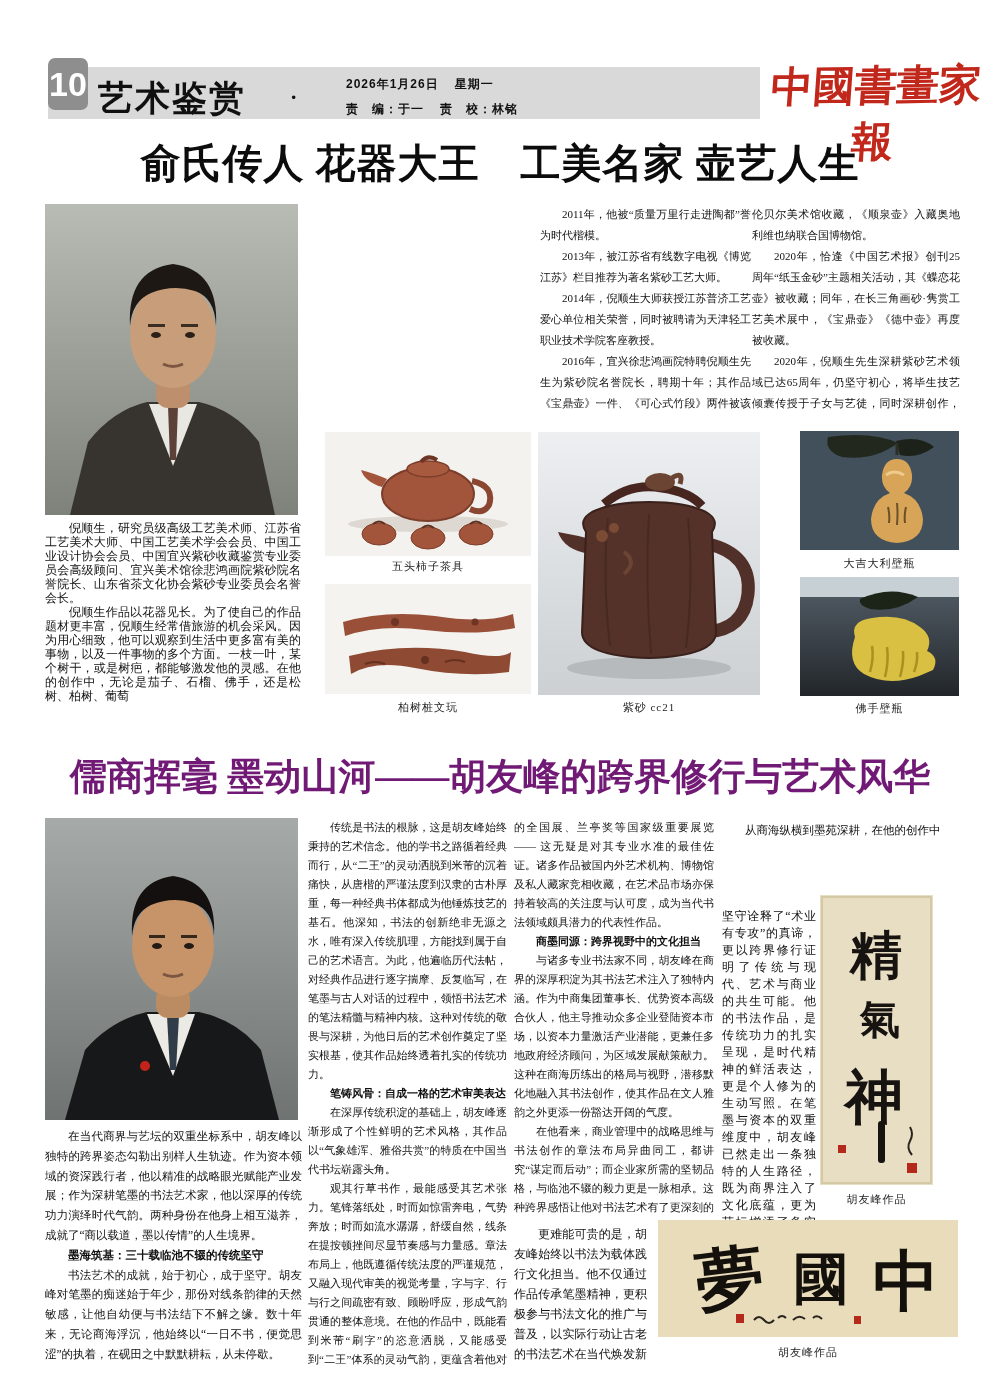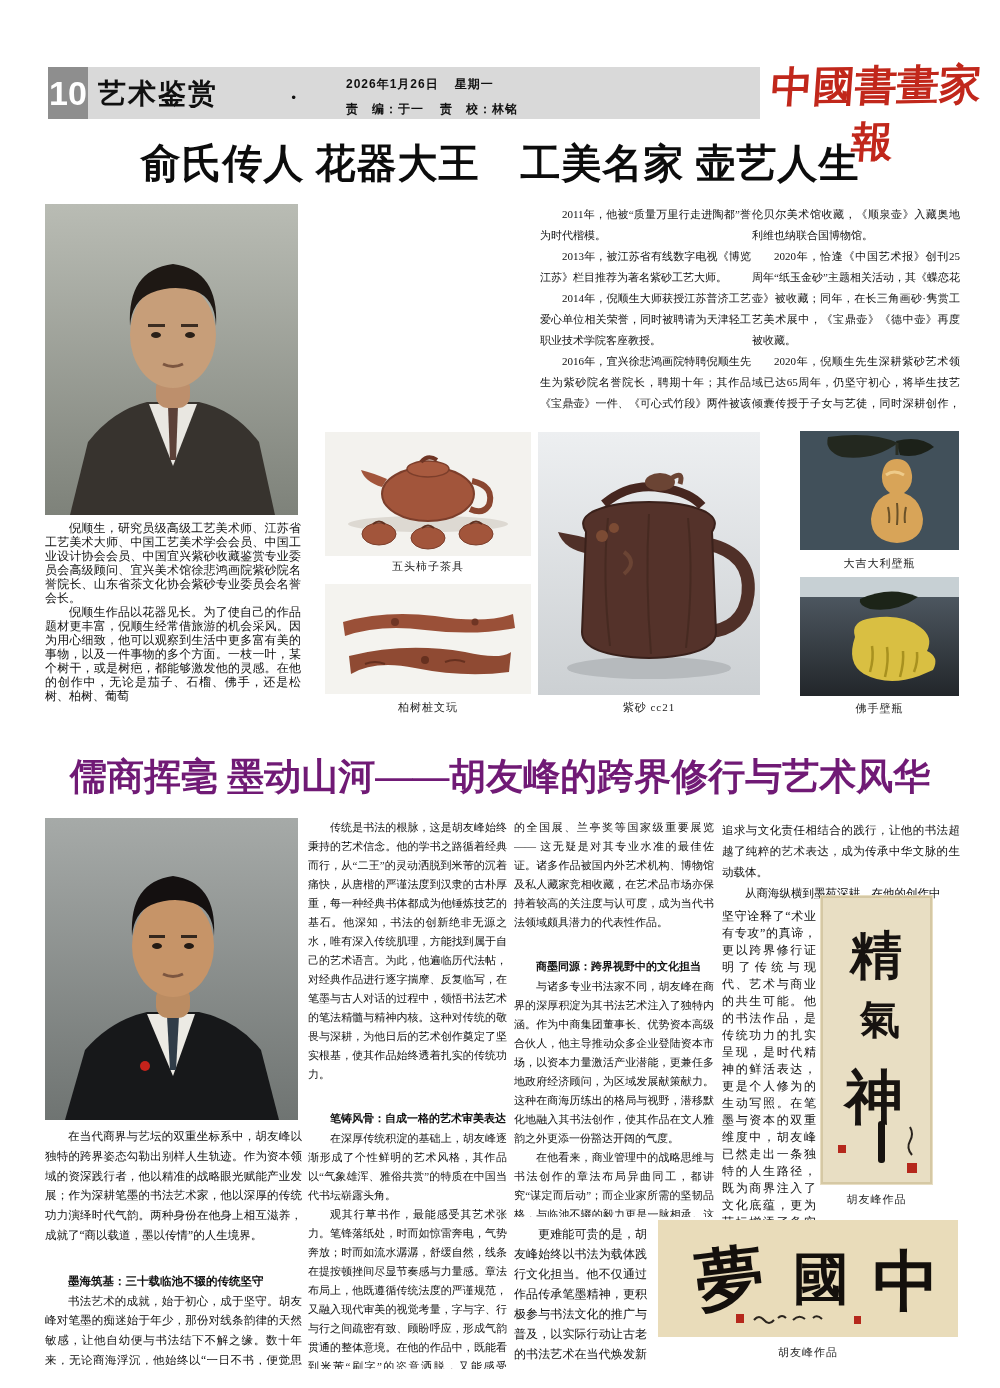--- a/index.html
+++ b/index.html
@@ -1,42 +1,42 @@
 <!DOCTYPE html>
 <html><head>
 <meta charset="utf-8">
 <style>
   html,body{margin:0;padding:0;}
   body{width:1000px;height:1388px;background:#ffffff;font-family:"Liberation Serif","DejaVu Serif",serif;}
   #page{position:absolute;top:0;left:0;width:1000px;height:1388px;background:#fff;overflow:hidden;}
   
   .hbar{position:absolute;left:48px;top:67px;width:712px;height:52px;background:#d9d9d9;}
-  .pagenum{position:absolute;left:48px;top:67px;width:40px;height:52px;background:#8e8e8e;color:#fff;
+  .pagenum{position:absolute;left:48px;top:58px;width:40px;height:52px;background:#8e8e8e;color:#fff;
            font-family:"Liberation Sans","DejaVu Sans",sans-serif;font-weight:bold;font-size:34px;
-           display:flex;align-items:center;justify-content:center;}
+           display:flex;align-items:center;justify-content:center;border-radius:7px;}
   .section{position:absolute;left:98px;top:75px;font-family:"Liberation Sans","DejaVu Sans",sans-serif;
-           font-weight:900;font-size:28px;color:#101010;letter-spacing:2px;}
+           font-weight:900;font-size:35px;color:#101010;letter-spacing:2px;}
   .secdot{position:absolute;left:290px;top:84px;font-size:22px;font-weight:bold;color:#101010;}
   .meta{position:absolute;left:318px;top:76px;font-family:"Liberation Sans","DejaVu Sans",sans-serif;
         font-weight:bold;font-size:12px;color:#101010;margin-left:28px;}
   .meta .row{margin-bottom:8px;letter-spacing:1px;}
   .meta .sp{display:inline-block;width:16px;}
   .masthead{position:absolute;left:752px;top:58px;width:248px;height:58px;color:#c1271b;
             font-weight:bold;font-size:42px;letter-spacing:0px;text-align:center;
             transform:skewX(-5deg) rotate(-1deg);font-family:"Liberation Serif","DejaVu Serif",serif;}
   
   .t1{position:absolute;left:0;top:136px;width:1000px;text-align:center;font-weight:900;font-size:40px;
       color:#0c0c0c;letter-spacing:1px;}
   .t2{position:absolute;left:0;top:752px;width:1000px;text-align:center;font-weight:900;font-size:37px;
       color:#701a75;letter-spacing:0px;}
   
   .col{position:absolute;text-align:justify;color:#111;overflow:hidden;}
   .col p{margin:0;text-indent:2em;}
   .col p.cont{text-indent:0;}
-  .col p.subhead{font-family:Liberation Mono, monospace;font-weight:bold;margin-top:26px;}
+  .col p.subhead{font-family:Liberation Sans, sans-serif;font-weight:bold;}
   
   .imgbox{position:absolute;overflow:hidden;}
   .imgbox svg{display:block;width:100%;height:100%;}
   .cap{position:absolute;font-size:11px;color:#1d1d1d;text-align:center;letter-spacing:1px;}
 </style>
 </head>
 <body>
 
 <div id="page">
 
@@ -228,21 +228,20 @@
     <p class="subhead">商墨同源：跨界视野中的文化担当</p>
     <p>与诸多专业书法家不同，胡友峰在商界的深厚积淀为其书法艺术注入了独特内涵。作为中商集团董事长、优势资本高级合伙人，他主导推动众多企业登陆资本市场，以资本力量激活产业潜能，更兼任多地政府经济顾问，为区域发展献策献力。这种在商海历练出的格局与视野，潜移默化地融入其书法创作，使其作品在文人雅韵之外更添一份豁达开阔的气度。</p>
     <p>在他看来，商业管理中的战略思维与书法创作的章法布局异曲同工，都讲究“谋定而后动”；而企业家所需的坚韧品格，与临池不辍的毅力更是一脉相承。这种跨界感悟让他对书法艺术有了更深刻的理解：书法不仅是笔墨技巧的展现，更是个人修为与人生智慧的外化。因此，他的作品中既有“铁画银钩”的刚健之力，亦有“海纳百川”的包容之态，恰如他在商海中的行事风格 —— 沉稳中见锋芒，豁达中显坚守。</p>
   </div>
 
   <div class="col" style="left:514px;top:1224px;width:133px;height:140px;font-size:12px;line-height:20px;">
     <p>更难能可贵的是，胡友峰始终以书法为载体践行文化担当。他不仅通过作品传承笔墨精神，更积极参与书法文化的推广与普及，以实际行动让古老的书法艺术在当代焕发新生。这种将艺术</p>
   </div>
 
   <div class="col" style="left:722px;top:820px;width:238px;height:84px;font-size:11.5px;line-height:21px;">
-    <p class="cont">追求与文化责任相结合的践行，让他的书法超越了纯粹的艺术表达，成为传承中华文脉的生动载体。</p>
     <p>从商海纵横到墨苑深耕，在他的创作中</p>
   </div>
 
   <div class="col" style="left:722px;top:908px;width:94px;height:323px;font-size:12px;line-height:17px;">
     <p class="cont">坚守诠释了“术业有专攻”的真谛，更以跨界修行证明了传统与现代、艺术与商业的共生可能。他的书法作品，是传统功力的扎实呈现，是时代精神的鲜活表达，更是个人修为的生动写照。在笔墨与资本的双重维度中，胡友峰已然走出一条独特的人生路径，既为商界注入了文化底蕴，更为艺坛增添了务实情怀，成为当代跨界修行的典范。</p>
   </div>
 
   <div class="imgbox" style="left:820px;top:895px;width:113px;height:290px;">
     <svg viewBox="0 0 113 290">
       <rect width="113" height="290" fill="#e8dec3"></rect>

